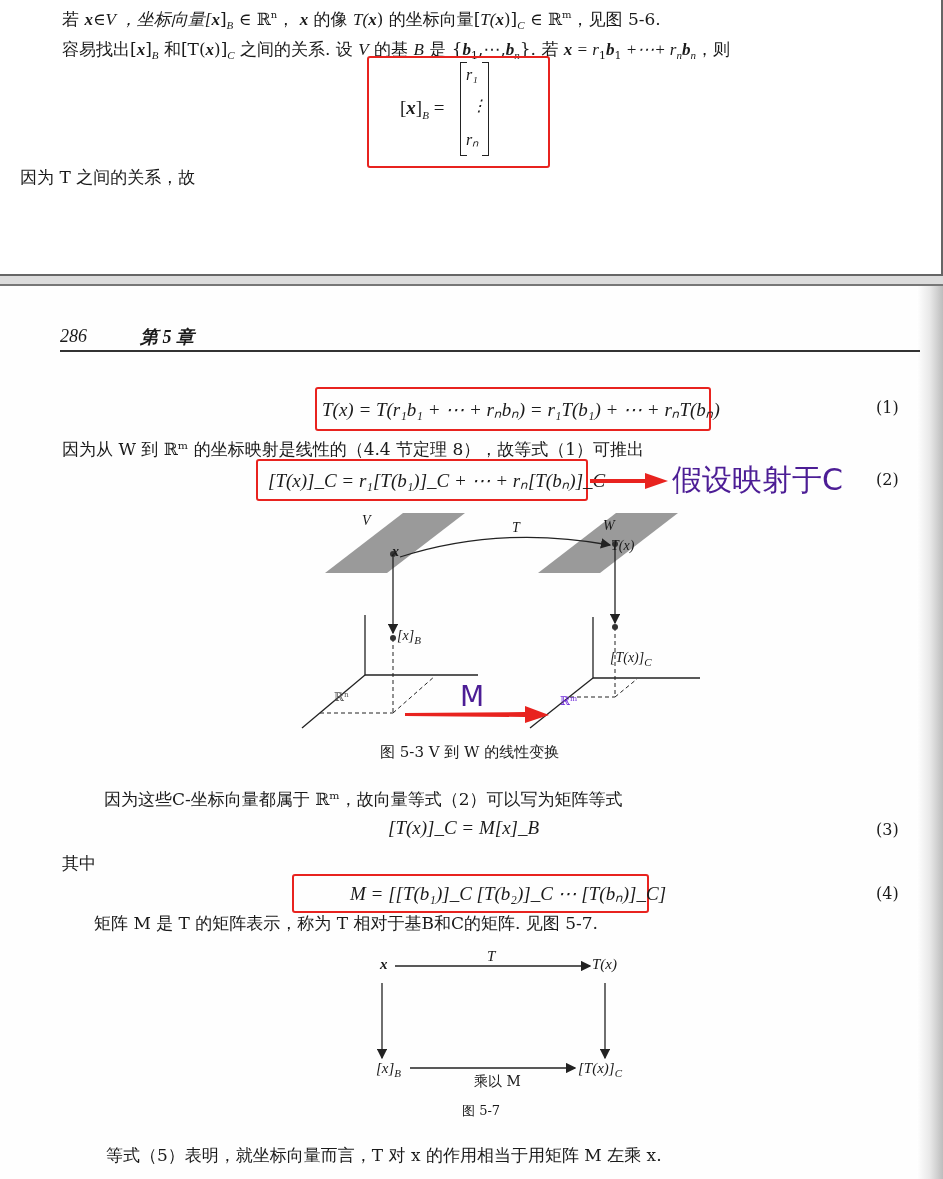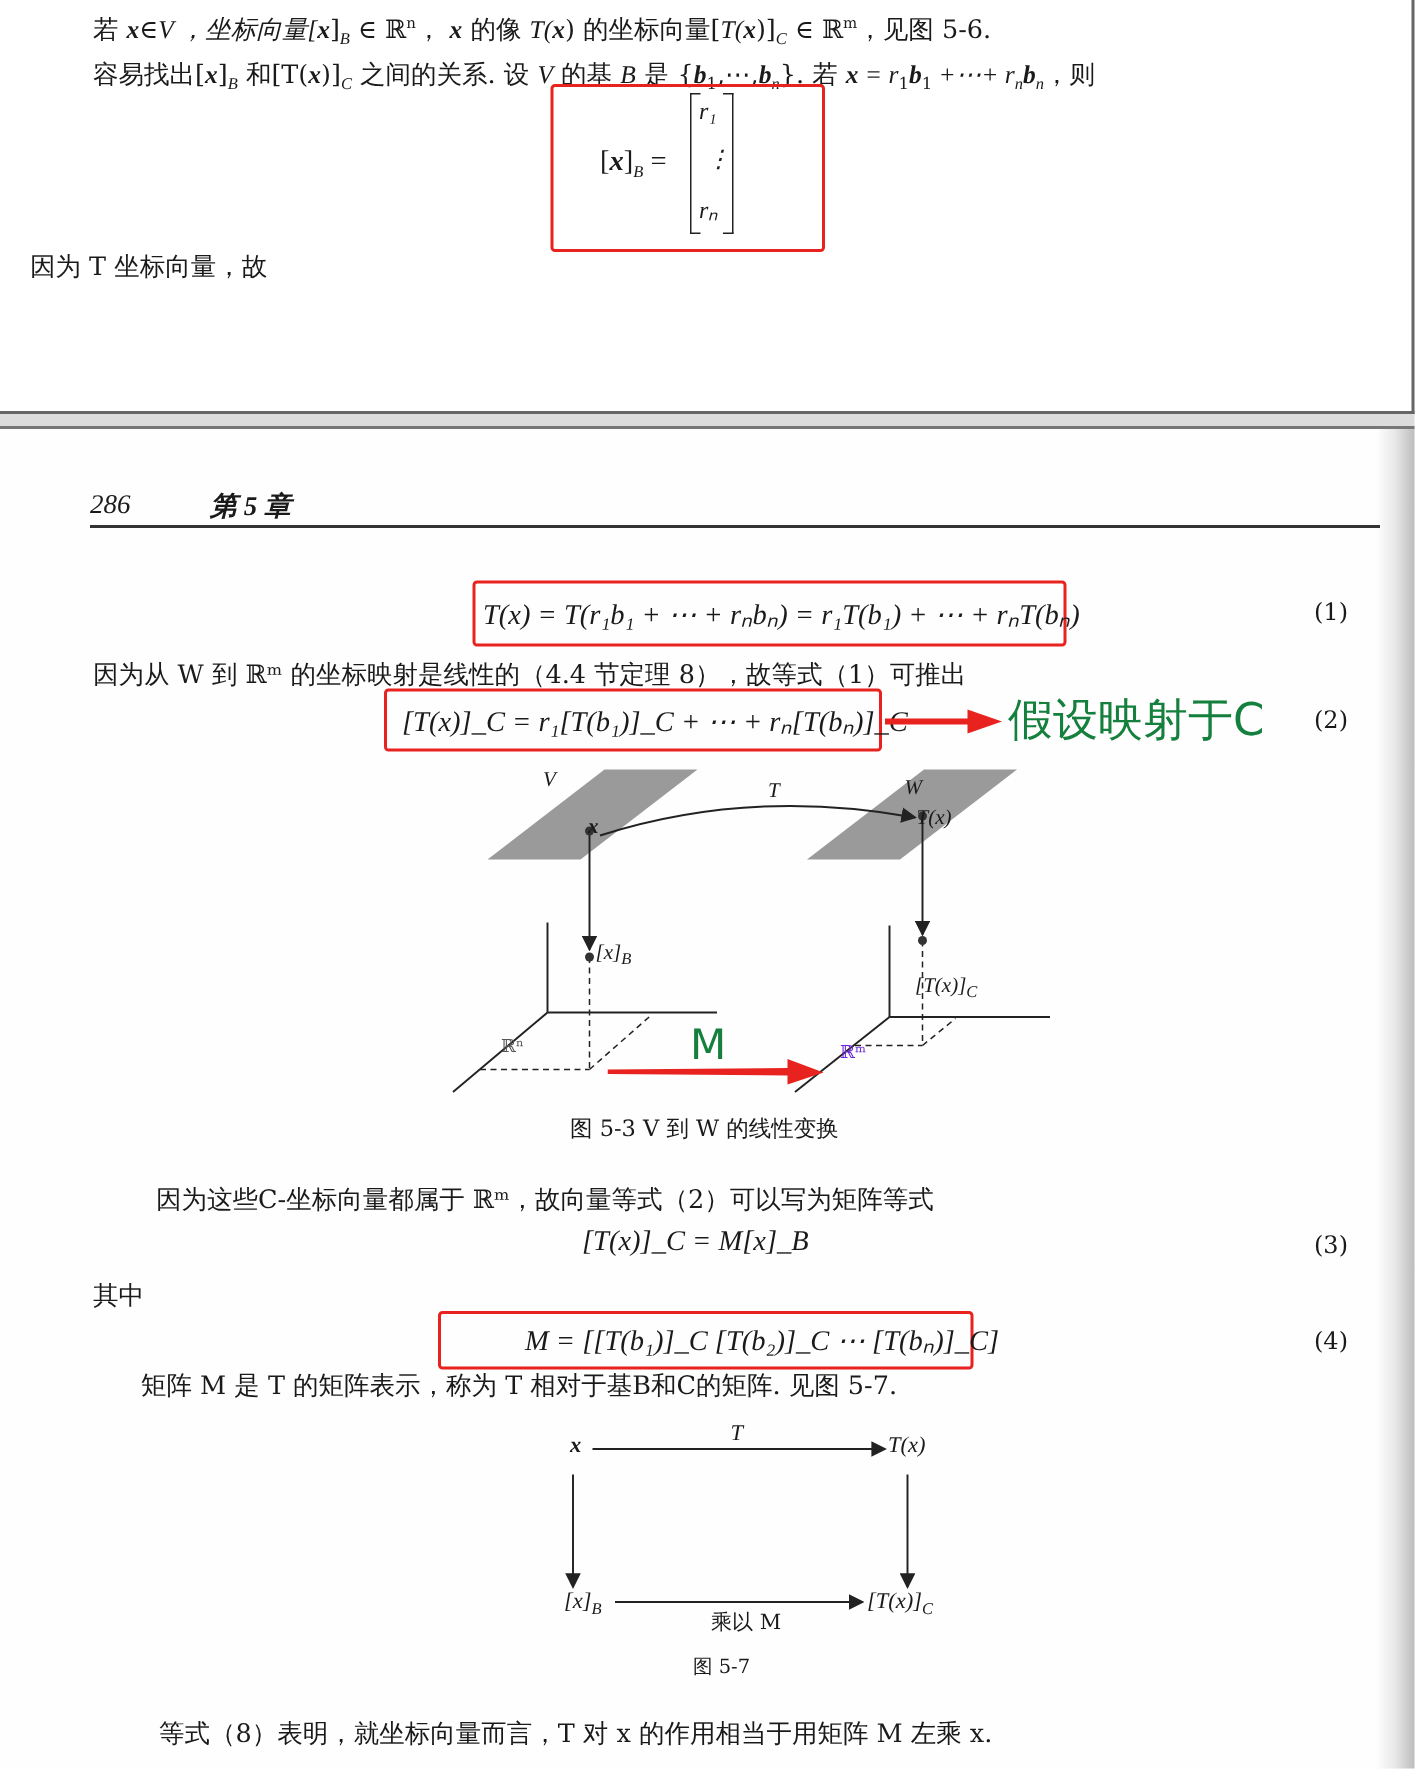--- a/index.html
+++ b/index.html
@@ -16,21 +16,21 @@
   #right-shadow { position:absolute; right:0; top:286px; width:26px; height:893px;
                   background:linear-gradient(to right, #ffffff 0%, #e8e8e8 50%, #bdbdbd 100%); }
   .redbox { position:absolute; border:2px solid #e8231f; border-radius:3px; }
   .eq { font-family:"Liberation Serif", serif; font-size:19px; }
   .eqno { font-family:"DejaVu Serif", serif; font-size:16px; }
   .header-rule { position:absolute; left:60px; top:350px; width:860px; height:2px; background:#333; }
   .bracket-l, .bracket-r { position:absolute; width:6px; border:1.5px solid #222; }
   .bracket-l { border-right:none; }
   .bracket-r { border-left:none; }
   sub { font-size:11px; }
-  .annot { color:#15803d; font-family:"DejaVu Sans", sans-serif; }
+  .annot { color:#4c1d95; font-family:"DejaVu Sans", sans-serif; }
 </style>
 </head>
 <body>
 
 <div id="panel-top">
 
   <div class="abs txt" style="left:62px; top:8px;">
     <span>若 </span><span class="b">x</span><span class="m">∈V ，坐标向量[</span><span class="b">x</span><span>]</span><sub class="m">B</sub><span> ∈ ℝ</span><sup style="font-size:10px">n</sup><span>， </span><span class="b">x</span><span> 的像 </span><span class="m">T(</span><span class="b">x</span><span>) 的坐标向量[</span><span class="m">T(</span><span class="b">x</span><span>)]</span><sub class="m">C</sub><span> ∈ ℝ</span><sup style="font-size:10px">m</sup><span>，见图 5-6.</span>
   </div>
 
@@ -42,21 +42,21 @@
   <div class="abs eq" style="left:400px; top:97px;">
     <span>[</span><span class="b">x</span><span>]</span><sub class="m">B</sub>
     <span>=</span>
   </div>
   <div class="bracket-l" style="left:460px; top:62px; height:92px;"></div>
   <div class="bracket-r" style="left:482px; top:62px; height:92px;"></div>
   <div class="abs m eq" style="left:466px; top:66px; font-size:16px;">r₁</div>
   <div class="abs m eq" style="left:471px; top:96px; font-size:16px;">⋮</div>
   <div class="abs m eq" style="left:466px; top:128px; font-size:16px;">rₙ</div>
 
-  <div class="abs txt" style="left:20px; top:166px;">因为 T 坐标向量，故</div>
+  <div class="abs txt" style="left:20px; top:166px;">因为 T 之间的关系，故</div>
 </div>
 
 <div id="gap"></div>
 
 <div id="panel-bottom"></div>
 <div id="right-shadow"></div>
 
 <div class="abs m" style="left:60px; top:326px; font-size:18px;">286</div>
 <div class="abs m" style="left:140px; top:325px; font-size:18px; font-weight:bold;">第 5 章</div>
 <div class="header-rule"></div>
@@ -151,13 +151,13 @@
 </svg>
 <div class="abs b" style="left:380px; top:956px; font-size:15px;">x</div>
 <div class="abs m" style="left:487px; top:948px; font-size:15px;">T</div>
 <div class="abs m" style="left:592px; top:956px; font-size:15px;">T(x)</div>
 <div class="abs m" style="left:376px; top:1060px; font-size:15px;"><span>[x]</span><sub>B</sub></div>
 <div class="abs m" style="left:578px; top:1060px; font-size:15px;"><span>[T(x)]</span><sub>C</sub></div>
 <div class="abs" style="left:474px; top:1073px; font-size:14px;">乘以 M</div>
 
 <div class="abs" style="left:462px; top:1102px; font-size:13px;">图    5-7</div>
 
-<div class="abs txt" style="left:106px; top:1144px;">等式（8）表明，就坐标向量而言，T 对 x 的作用相当于用矩阵 M 左乘 x.</div>
+<div class="abs txt" style="left:106px; top:1144px;">等式（5）表明，就坐标向量而言，T 对 x 的作用相当于用矩阵 M 左乘 x.</div>
 
 </body></html>

